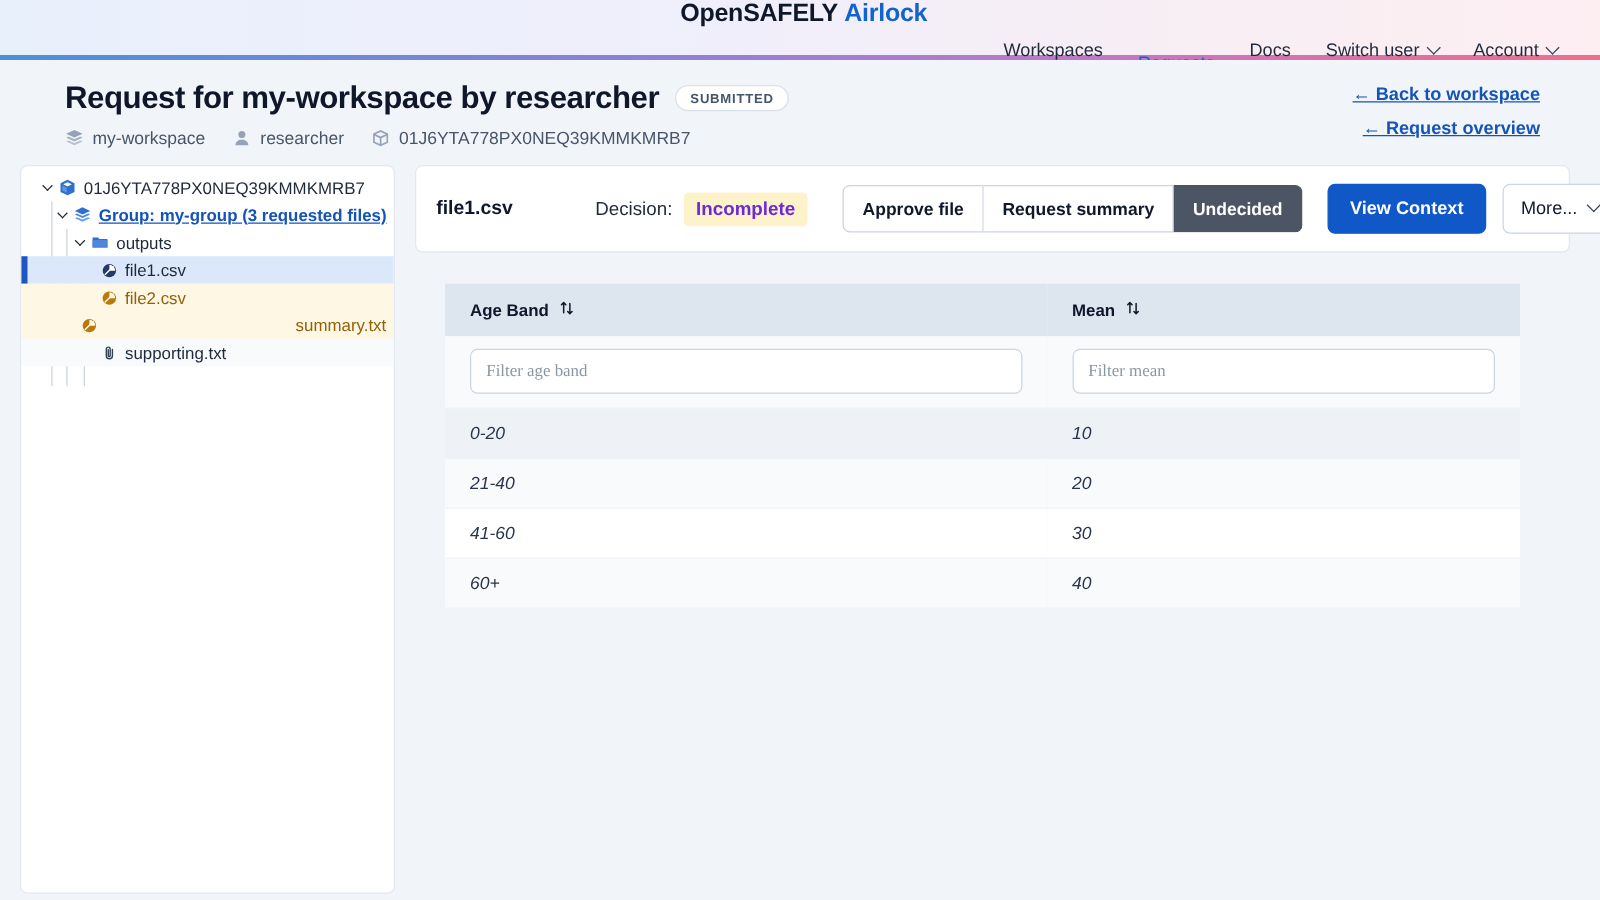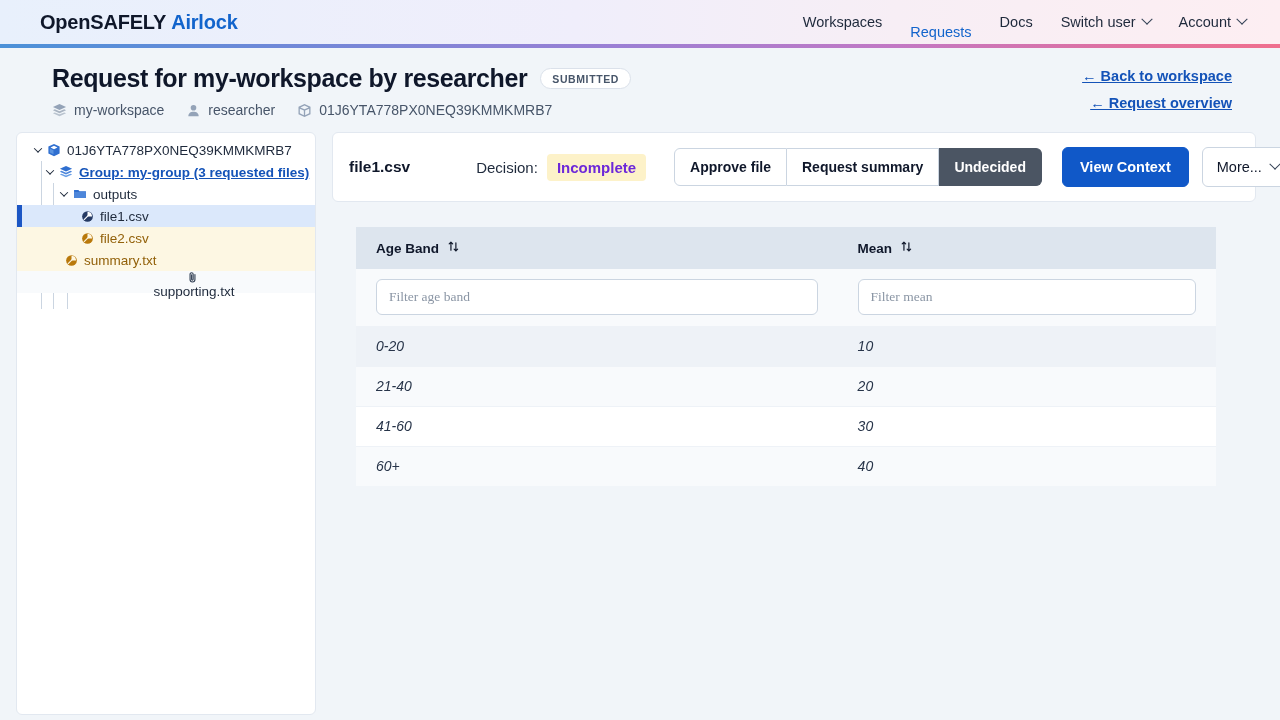--- a/index.html
+++ b/index.html
@@ -13,20 +13,21 @@
   }
 
   
   .topnav {
     position: relative;
     height: 44px;
     background: linear-gradient(90deg, #e8f0fc 0%, #f0eefb 45%, #f7eef5 70%, #fdeef2 100%);
     display: flex;
     align-items: center;
     padding: 0 34px 0 40px;
+    flex-direction: column;
   }
   .brand {
     font-size: 20px;
     font-weight: bold;
     letter-spacing: -0.2px;
     white-space: nowrap;
   }
   .brand .b1 { color: #0f172a; }
   .brand .b2 { color: #1264cc; margin-left: 5px; }
   .navlinks {
@@ -130,21 +131,21 @@
     padding-right: 6px;
     white-space: nowrap;
   }
   .trow.sel { background: #dbe8fb; }
   .trow.sel::before {
     content: "";
     position: absolute; left: 0; top: 0; bottom: 0;
     width: 5px; background: #1c56c4;
   }
   .trow.warn { background: #fdf7e3; }
-  .trow.plain { background: #f8fafc; flex-direction: column; }
+  .trow.plain { background: #f8fafc; }
   .caret {
     width: 14px; height: 14px;
     display: inline-flex; align-items: center; justify-content: center;
     flex: 0 0 14px;
   }
   .caret i {
     display: block;
     width: 6px; height: 6px;
     border-right: 1.6px solid #1e293b;
     border-bottom: 1.6px solid #1e293b;
@@ -391,21 +392,21 @@
         <span class="ticon">
           <svg width="13" height="13" viewBox="0 0 16 16">
               <circle cx="8" cy="8" r="6.6" fill="#b9790b"></circle>
               <path fill="#fdf7e3" d="M8 2.3a5.7 5.7 0 0 1 5.7 5.7H8V2.3z"></path>
               <path fill="#fdf7e3" d="M3.1 11.6 11.6 3.1l1 1L4.1 12.6z"></path>
             </svg>
         </span>
         <span class="tlabel amber">file2.csv</span>
       </div>
 
-      <div class="trow warn" style="padding-left:46px;">
+      <div class="trow warn" style="padding-left:46px;justify-content:space-between;">
         <span class="ticon">
           <svg width="13" height="13" viewBox="0 0 16 16">
               <circle cx="8" cy="8" r="6.6" fill="#b9790b"></circle>
               <path fill="#fdf7e3" d="M8 2.3a5.7 5.7 0 0 1 5.7 5.7H8V2.3z"></path>
               <path fill="#fdf7e3" d="M3.1 11.6 11.6 3.1l1 1L4.1 12.6z"></path>
             </svg>
         </span>
         <span class="tlabel amber">summary.txt</span>
       </div>
 

